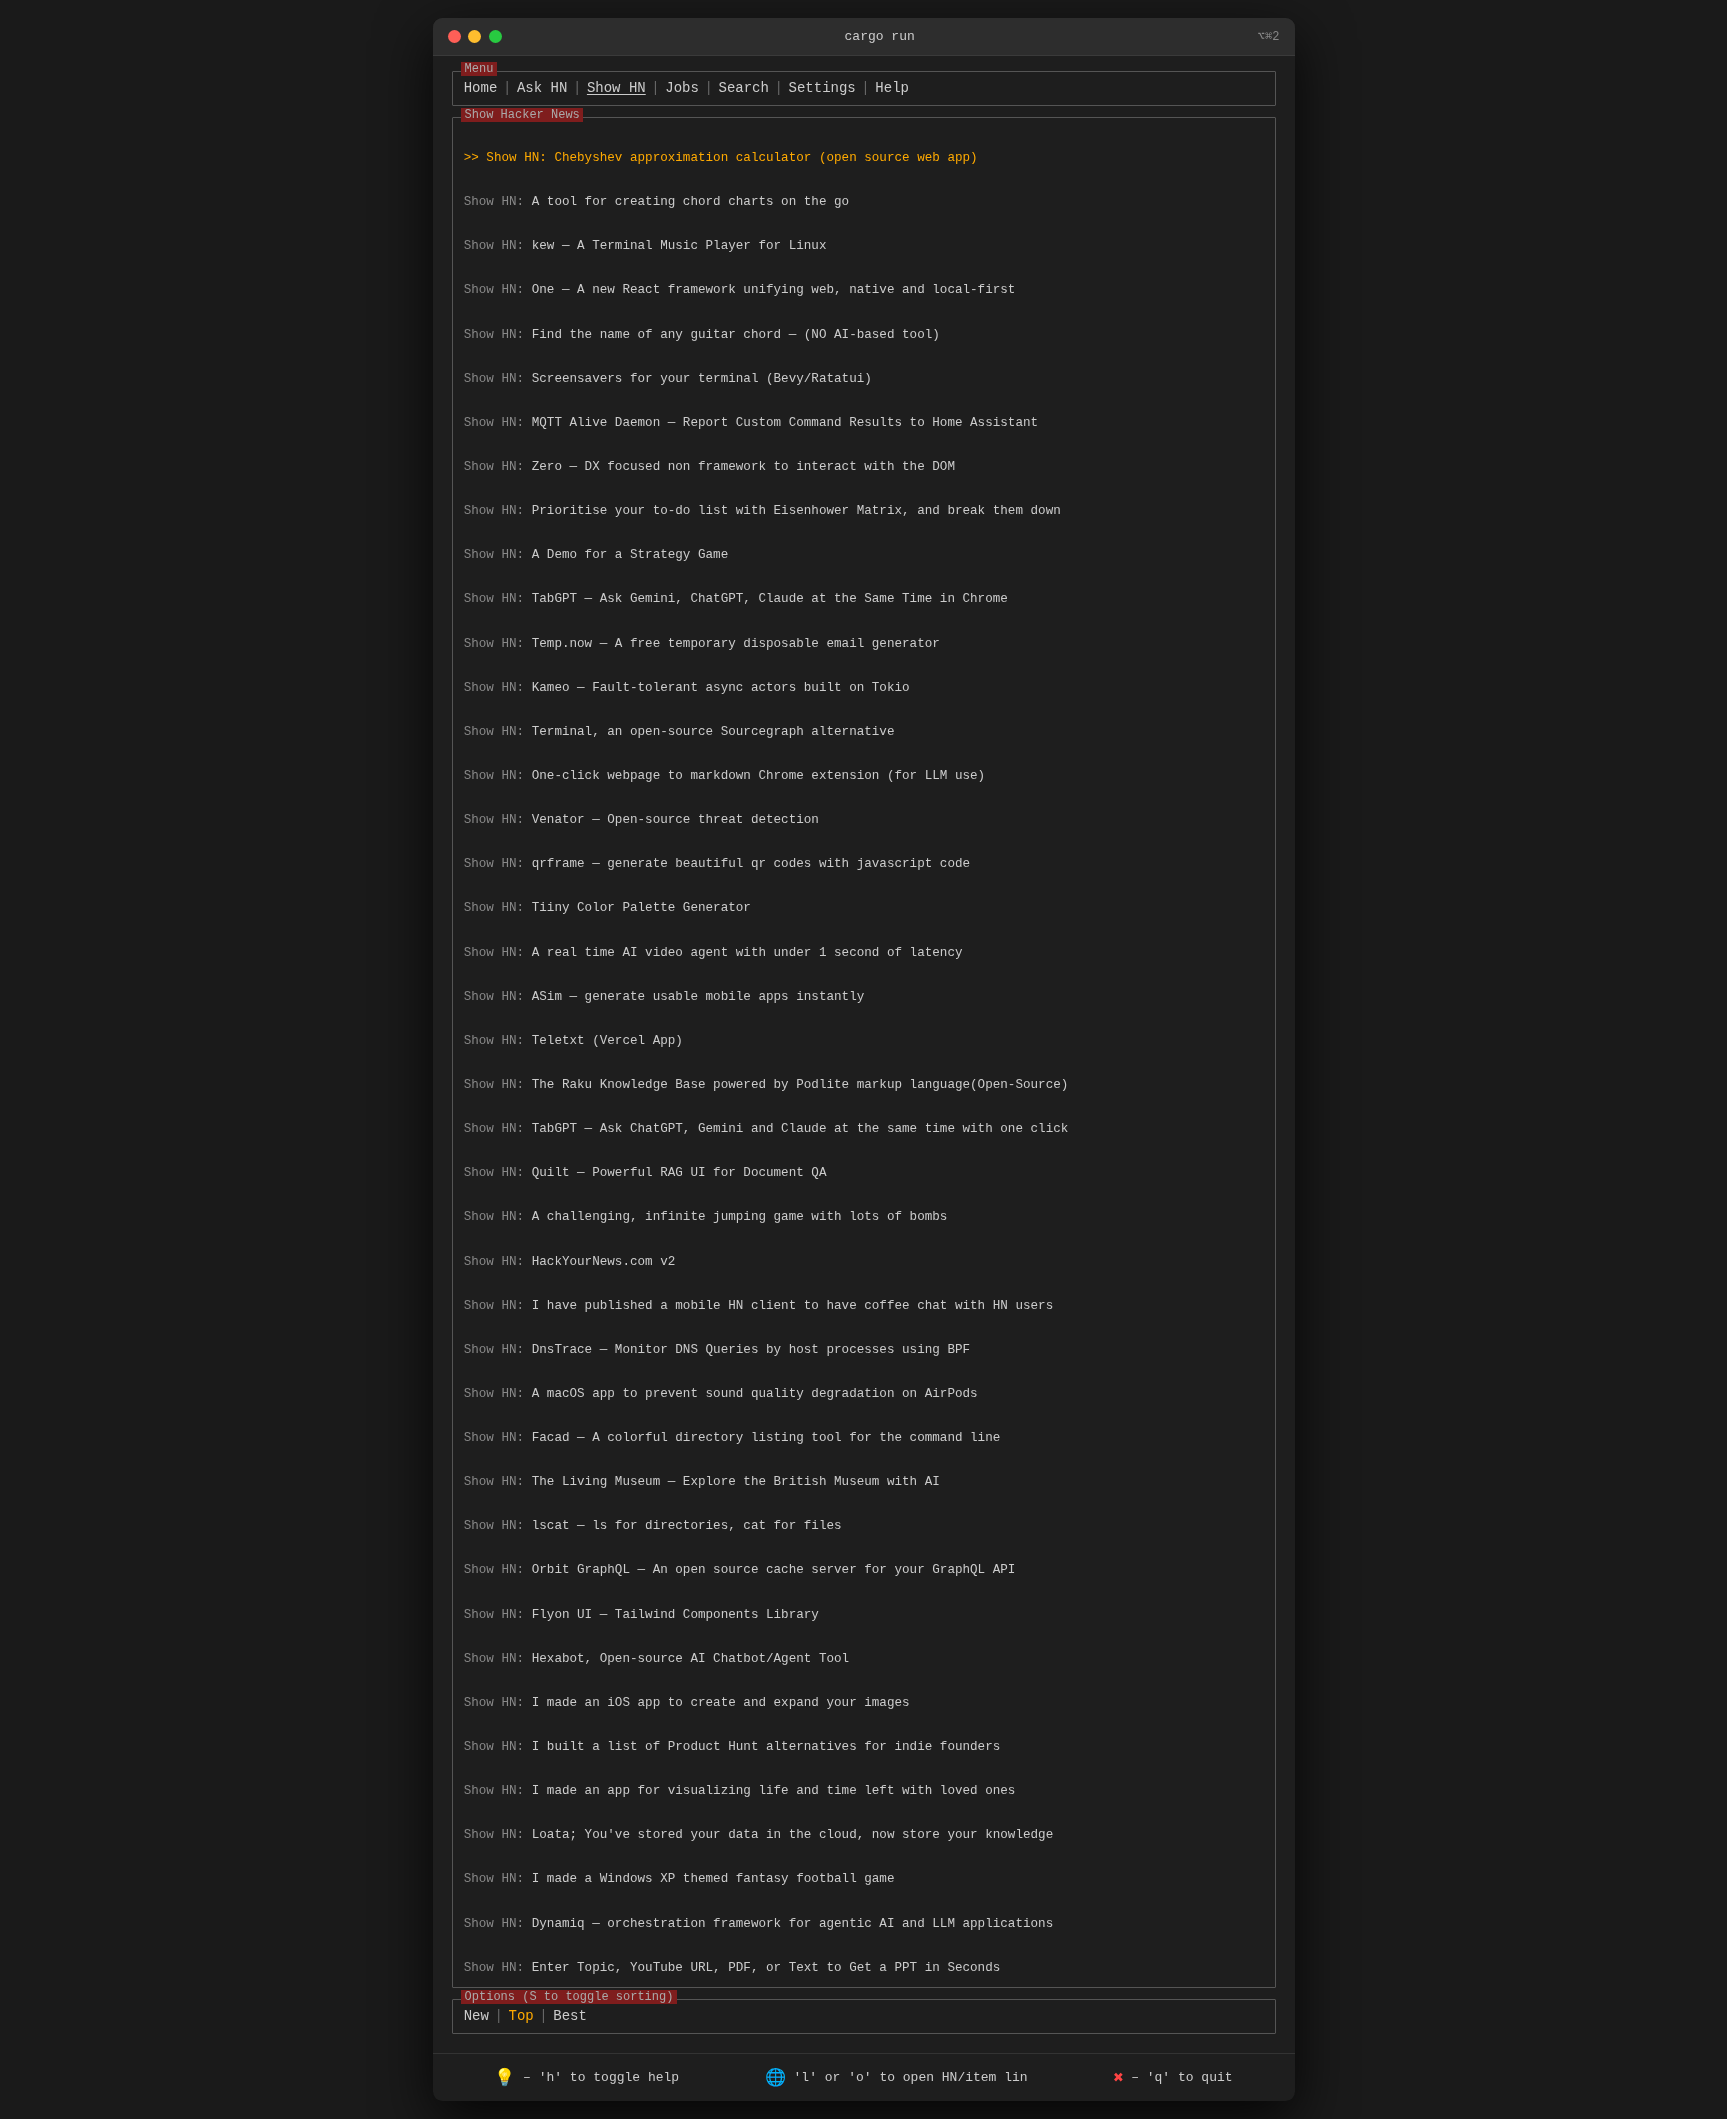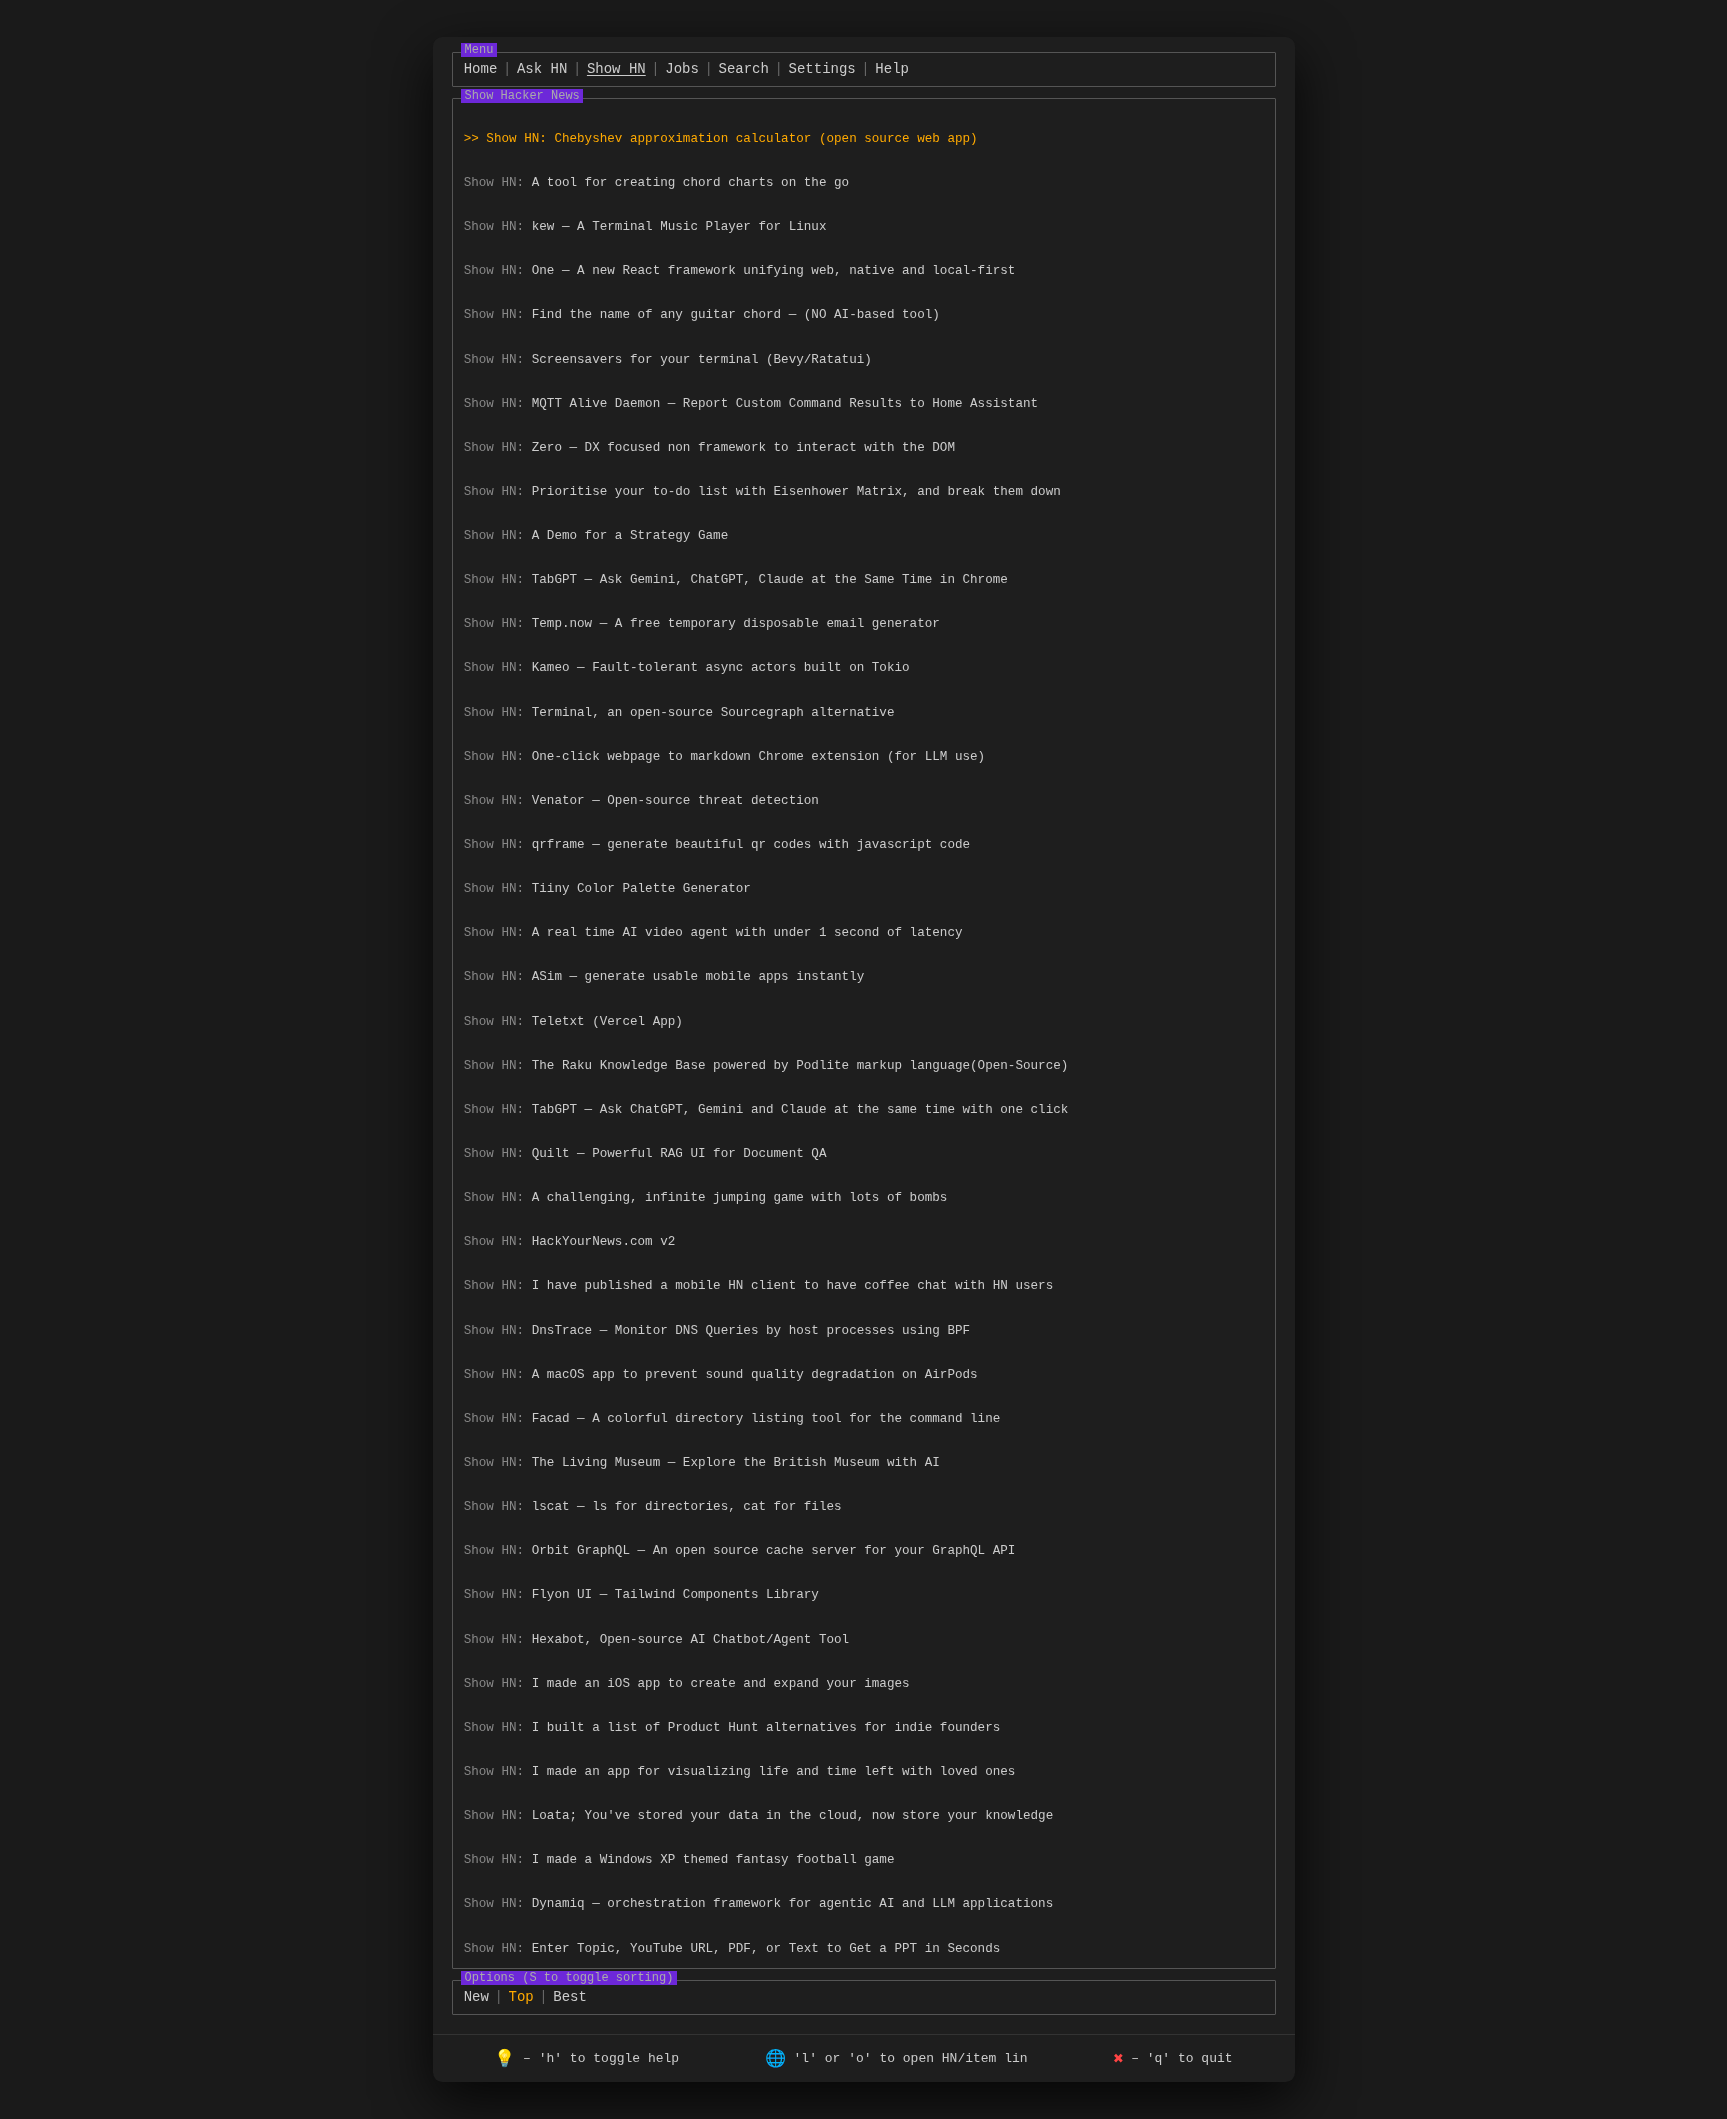--- a/index.html
+++ b/index.html
@@ -196,33 +196,42 @@
     }
 
     .panel-wrapper {
       position: relative;
     }
 
     .panel-wrapper .panel-label-top {
       position: absolute;
       top: -9.4px;
       left: 9.4px;
-      background: #6d28d9;
+      background: #7f1d1d;
       padding: 0 3.7px;
       color: #aaaaaa;
       font-size: 12px;
       font-family: 'Courier New', Courier, monospace;
       z-index: 1;
     }
   </style>
 </head>
 <body>
 
 <div class="window">
 
+  <div class="title-bar">
+    <div class="traffic-lights">
+      <div class="traffic-light tl-close"></div>
+      <div class="traffic-light tl-minimize"></div>
+      <div class="traffic-light tl-maximize"></div>
+    </div>
+    <span class="title-text">cargo run</span>
+    <span class="shortcut-text">⌥⌘2</span>
+  </div>
 
   <div class="content">
 
     <div class="panel-wrapper">
       <span class="panel-label-top">Menu</span>
       <div class="panel menu-panel">
         <div class="menu-items">
           <span class="menu-item">Home</span>
           <span class="menu-sep"> | </span>
           <span class="menu-item">Ask HN</span>

